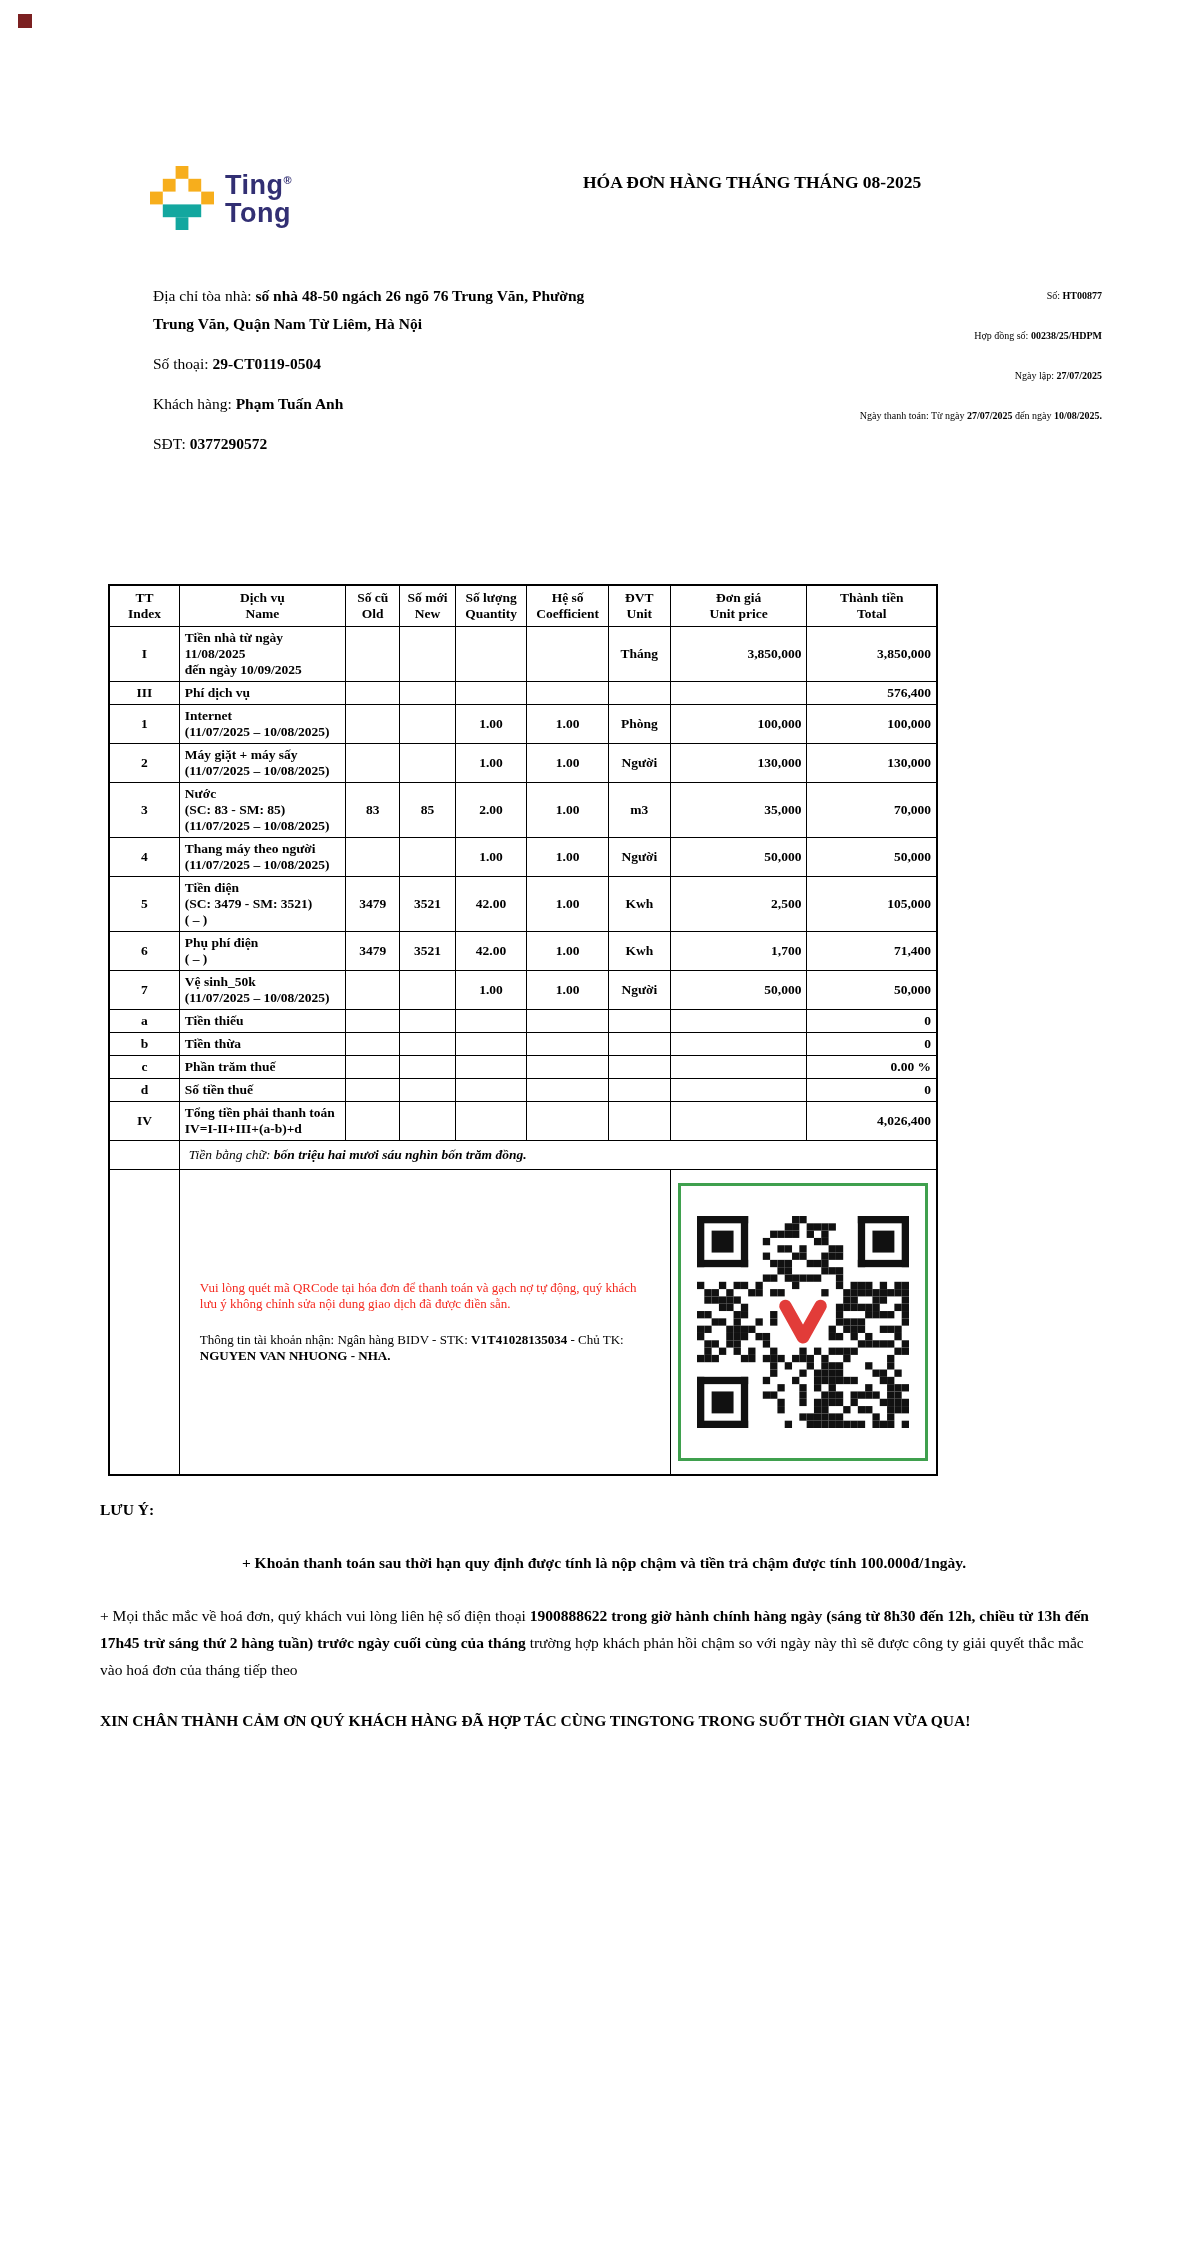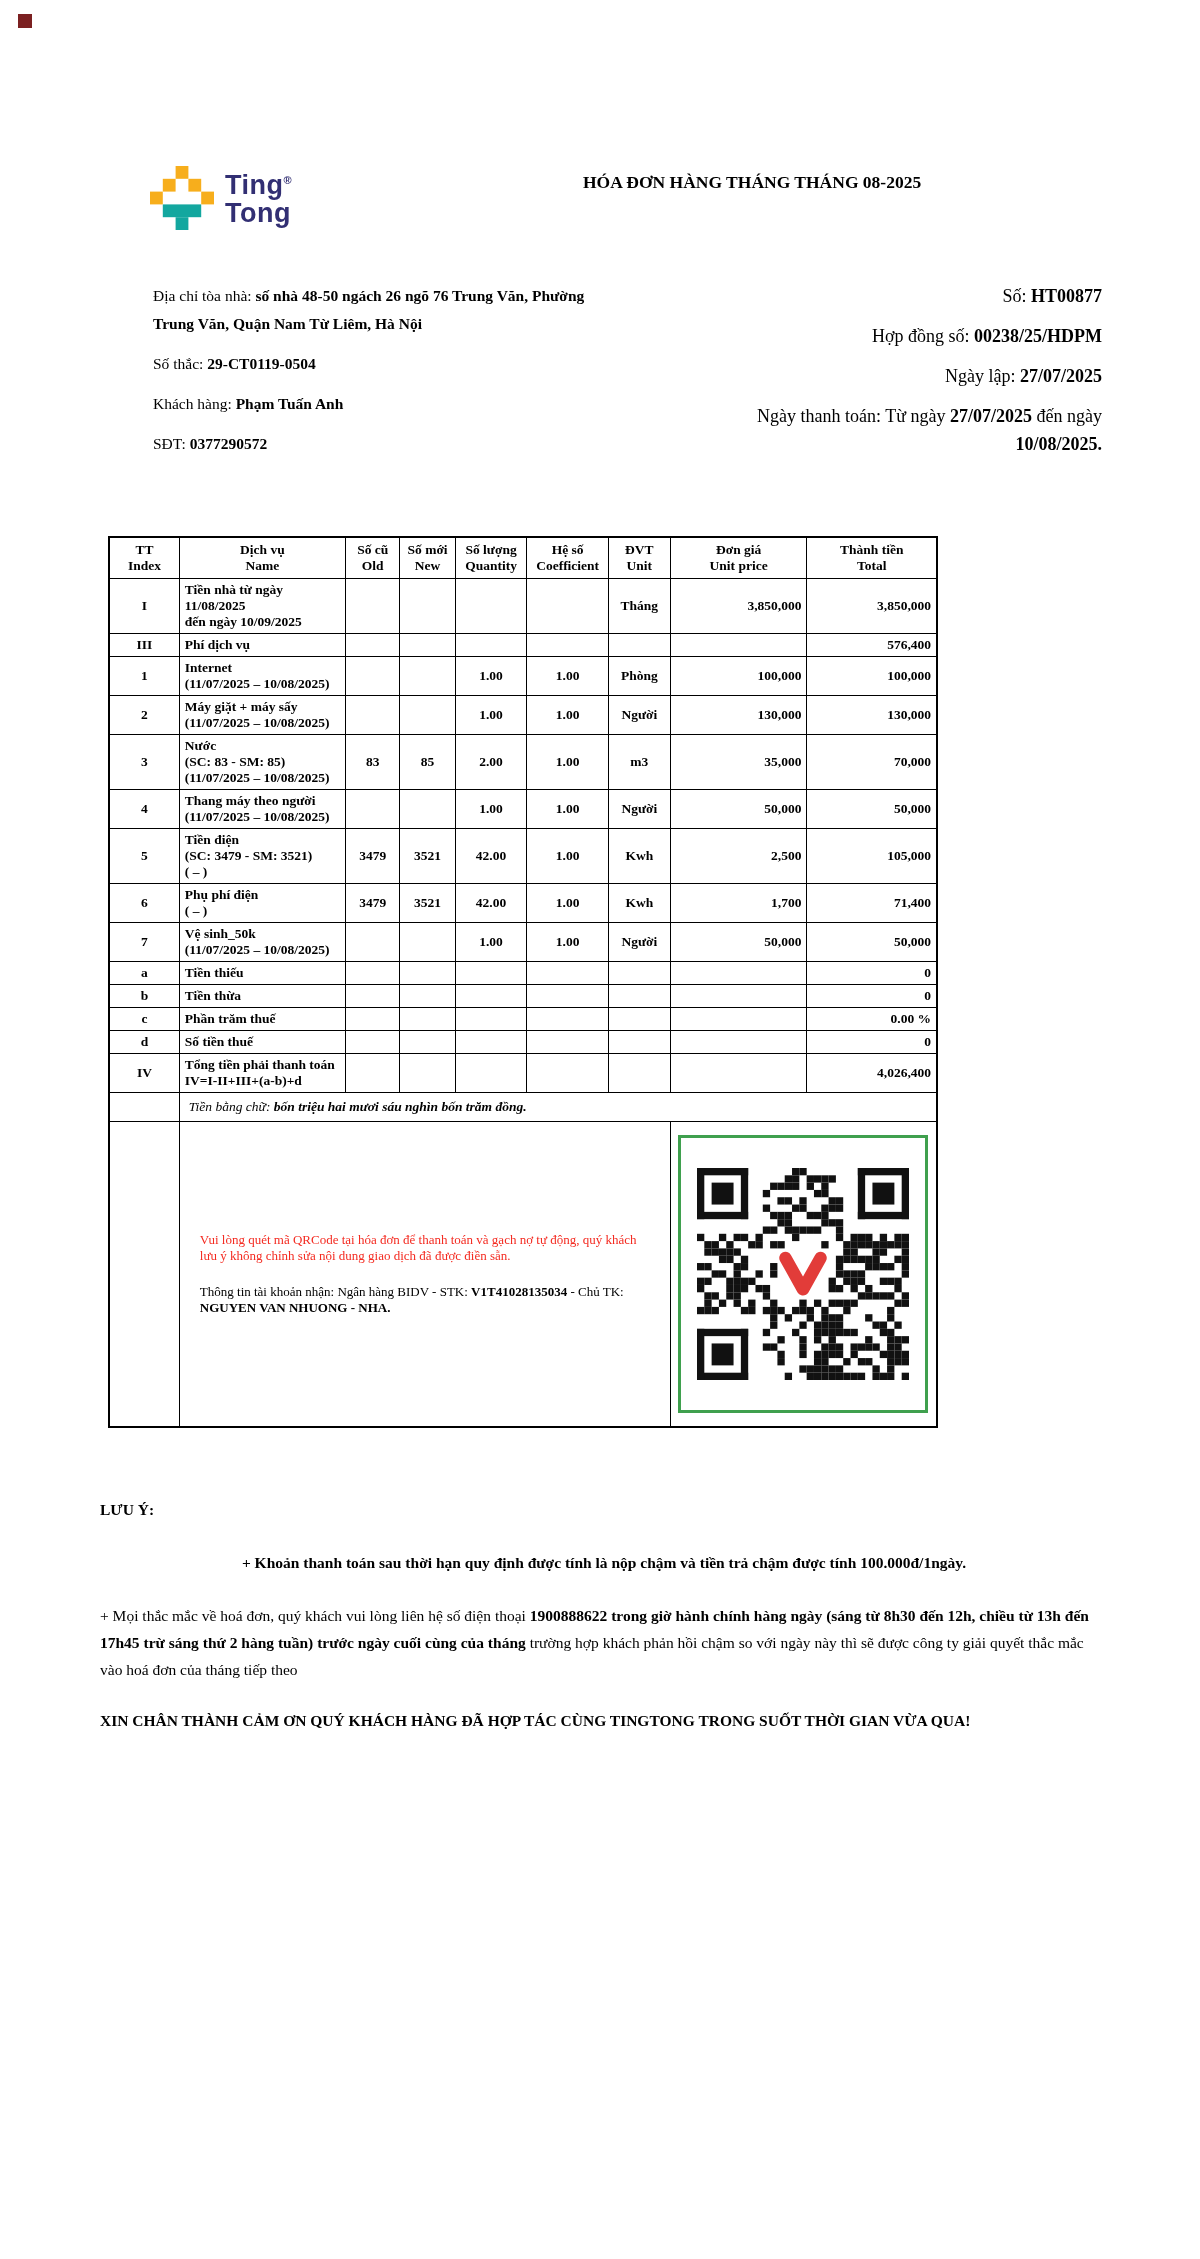--- a/index.html
+++ b/index.html
@@ -11,24 +11,24 @@
   
   .logo{position:absolute;left:150px;top:166px;display:flex;align-items:flex-start;gap:11px;}
   .logo-text{font-family:"Liberation Sans",sans-serif;font-weight:bold;color:var(--navy,#322f73);
     font-size:27px;line-height:28px;letter-spacing:.5px;}
   .logo-text sup{font-size:11px;}
   
   .title{position:absolute;top:167px;right:97px;width:520px;text-align:left;
     font-weight:bold;font-size:17.5px;line-height:30px;}
   
   .info-left{position:absolute;left:153px;top:282px;width:472px;font-size:15.5px;line-height:28px;}
-  .info-right{position:absolute;top:282px;right:98px;width:435px;text-align:right;font-size:18px;line-height:28px;}
+  .info-right{position:absolute;top:282px;right:98px;width:435px;text-align:right;font-size:10px;line-height:28px;}
   .entry{margin-bottom:12px;}
   
-  table.invoice{position:absolute;left:108px;top:536px;width:830px;border-collapse:collapse;
+  table.invoice{position:absolute;left:108px;top:584px;width:830px;border-collapse:collapse;
     font-size:13.5px;font-weight:bold;}
   table.invoice th,table.invoice td{border:1px solid #000;padding:3px 5px;line-height:16px;vertical-align:middle;}
   table.invoice{border:2px solid #000;}
   table.invoice th{text-align:center;padding:4px 2px;}
   td.c-idx{text-align:center;}
   td.c-name{text-align:left;padding-left:8px;}
   td.c-c{text-align:center;}
   td.c-r{text-align:right;padding-right:7px;}
   tr.words-row td{font-style:italic;font-weight:normal;padding:6px 9px;}
   tr.words-row b{font-style:italic;}
@@ -63,21 +63,21 @@
       <rect x="26" y="52" width="13" height="13" fill="var(--teal,#13A79F)"></rect>
     </svg>
   </span>
   <span class="logo-text"><span>Ting</span><sup>®</sup><br><span>Tong</span></span>
 </div>
 
 <div class="title">HÓA ĐƠN HÀNG THÁNG THÁNG 08-2025</div>
 
 <div class="info-left">
   <div class="entry"><span>Địa chỉ tòa nhà: </span><b>số nhà 48-50 ngách 26 ngõ 76 Trung Văn, Phường Trung Văn, Quận Nam Từ Liêm, Hà Nội</b></div>
-  <div class="entry"><span>Số thắc: </span><b>29-CT0119-0504</b></div>
+  <div class="entry"><span>Số thoại: </span><b>29-CT0119-0504</b></div>
   <div class="entry"><span>Khách hàng: </span><b>Phạm Tuấn Anh</b></div>
   <div class="entry"><span>SĐT: </span><b>0377290572</b></div>
 </div>
 
 <div class="info-right">
   <div class="entry"><span>Số: </span><b>HT00877</b></div>
   <div class="entry"><span>Hợp đồng số: </span><b>00238/25/HDPM</b></div>
   <div class="entry"><span>Ngày lập: </span><b>27/07/2025</b></div>
   <div class="entry"><span>Ngày thanh toán: Từ ngày </span><b>27/07/2025</b><span> đến ngày </span><b>10/08/2025.</b></div>
 </div>

